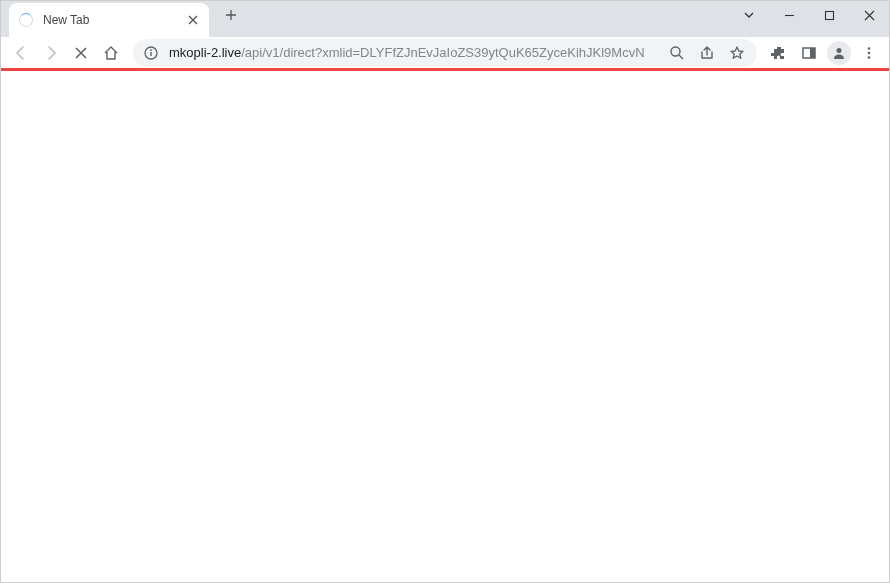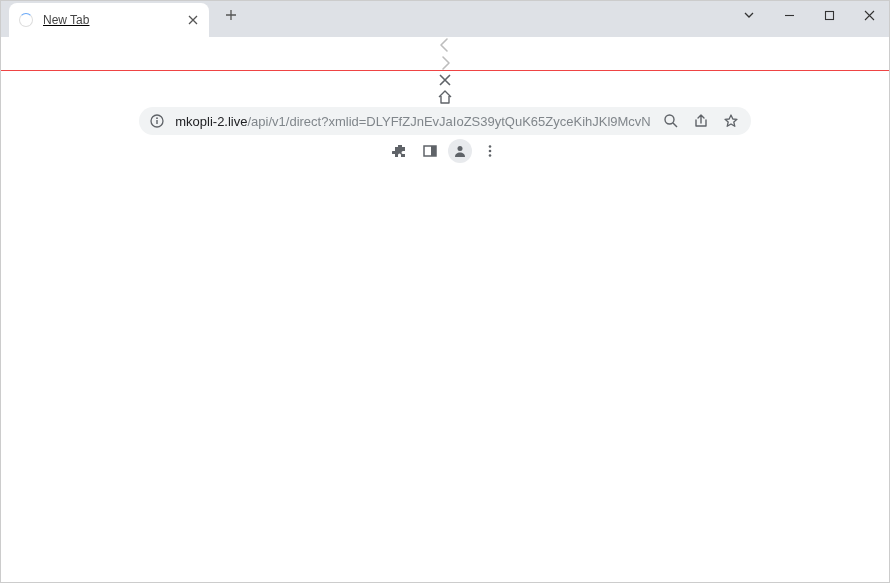--- a/index.html
+++ b/index.html
@@ -33,21 +33,20 @@
     display: flex;
     align-items: center;
     justify-content: center;
     color: #333;
   }
   .tab-strip {
     display: flex;
     align-items: flex-start;
     padding-left: 8px;
     height: 36px;
-    text-decoration: underline;
   }
   .tab {
     background: #fff;
     height: 34px;
     width: 200px;
     border-radius: 8px 8px 0 0;
     display: flex;
     align-items: center;
     padding: 0 8px 0 10px;
     margin-top: 2px;
@@ -88,26 +87,25 @@
     display: flex;
     align-items: center;
     justify-content: center;
     color: #555;
     font-size: 16px;
     border-radius: 50%;
   }
   .toolbar {
     height: 34px;
     background: #fff;
-    border-bottom: 1px solid #ef4444;
+    border-bottom: 3px solid #ef4444;
     display: flex;
     align-items: center;
     padding: 0 6px;
     gap: 2px;
-    flex-direction: column;
   }
   .nav-btn {
     width: 28px;
     height: 28px;
     display: flex;
     align-items: center;
     justify-content: center;
     color: #5f6368;
     border-radius: 50%;
   }

